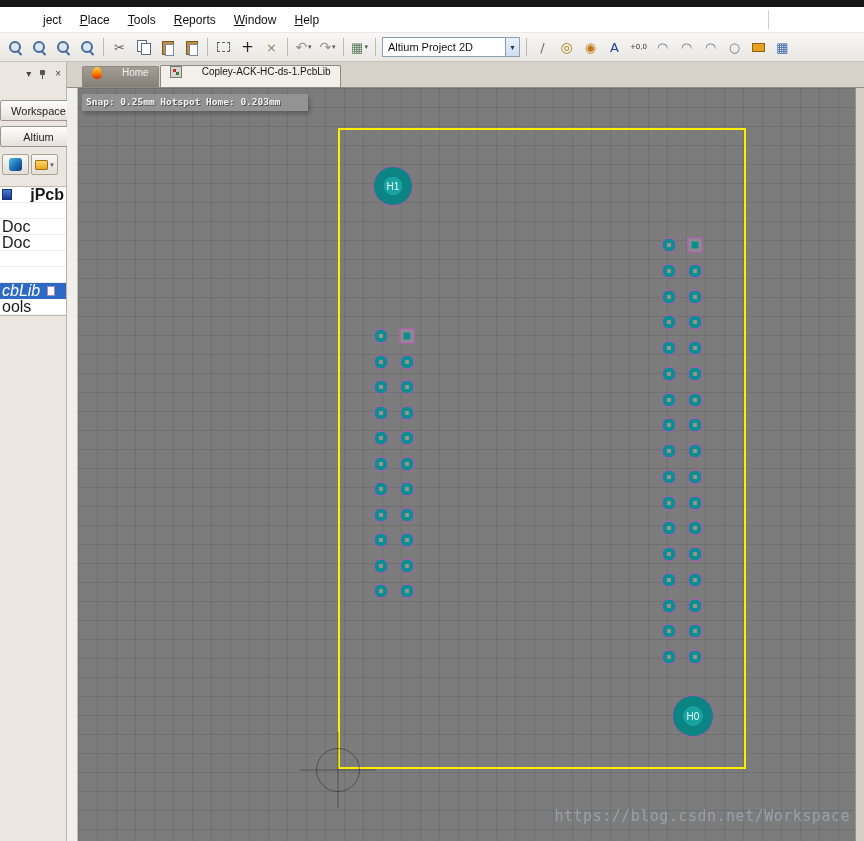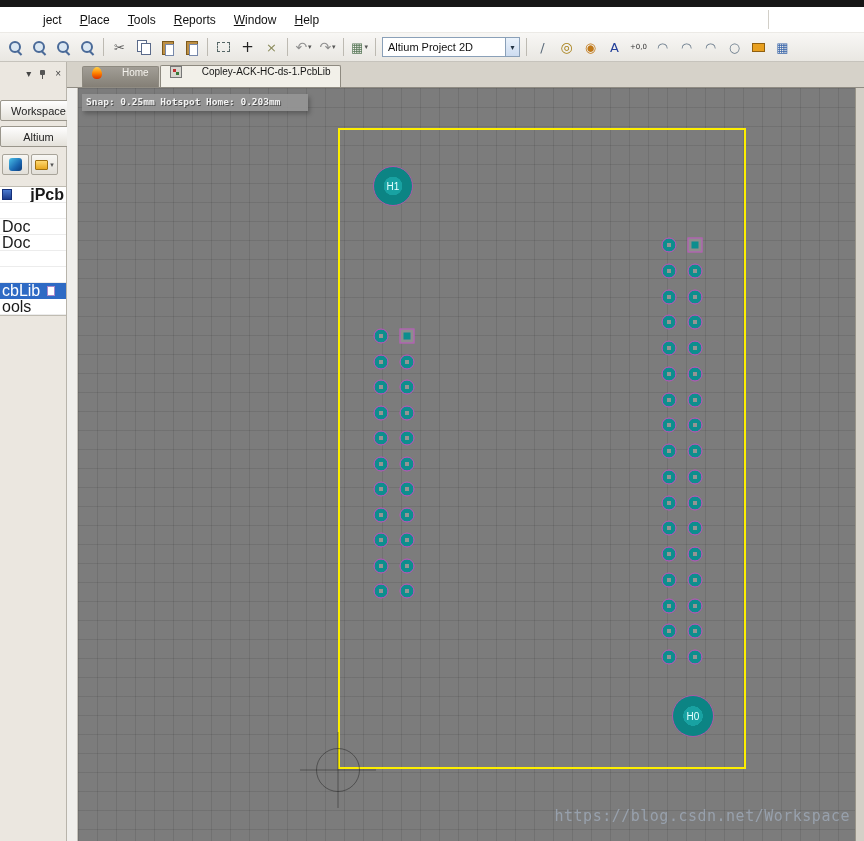--- a/index.html
+++ b/index.html
@@ -47,21 +47,21 @@
   .side-btn{display:block;width:77px;height:21px;margin:5px auto 0;font-size:11px;font-family:inherit;background:linear-gradient(#fefefe,#e4e1da);border:1px solid #9a968c;border-radius:2px;color:#222;}
   .side-btn.first{margin-top:14px;}
   .icon-btn-row{display:flex;gap:2px;margin:7px 0 0 2px;}
   .ibtn{width:27px;height:21px;background:linear-gradient(#f8f7f4,#e2dfd8);border:1px solid #a8a49a;border-radius:2px;display:flex;align-items:center;justify-content:center;gap:1px;}
   .orb{width:13px;height:13px;border-radius:3px;background:linear-gradient(135deg,#49c0e8,#1a66b0 60%,#0a3a78);}
   .folder{width:13px;height:10px;background:linear-gradient(#ffd870,#e8a820);border:1px solid #a07010;border-radius:1px;}
   .tree{margin-top:11px;background:#fff;border-top:1px solid #c0bcb2;border-bottom:1px solid #c0bcb2;}
   .tree-row{height:16px;display:flex;align-items:center;font-size:16px;padding:0 2px;border-bottom:1px solid #ececec;color:#1a1a1a;white-space:nowrap;overflow:hidden;}
   .tree-row.proj .tree-label{margin-left:auto;font-weight:bold;}
   .prj-ic{width:10px;height:11px;background:linear-gradient(#4a7ad0,#1a3a8a);border:1px solid #14307a;flex:none;}
-  .tree-row.sel{background:#2e6ac4;color:#fff;border-bottom-color:#2e6ac4;}
+  .tree-row.sel{background:#2e6ac4;color:#fff;border-bottom-color:#2e6ac4;font-style:italic;}
   .doc-ic{width:8px;height:10px;background:#fff;border:1px solid #aa88cc;margin-left:7px;flex:none;}
 
   .center{flex:1;display:flex;flex-direction:column;min-width:0;}
   .tabbar{height:26px;background:#d6d2c9;border-bottom:1px solid #908c83;display:flex;align-items:flex-end;padding-left:15px;gap:1px;flex:none;}
   .tab{height:21px;display:flex;align-items:flex-start;gap:20px;padding:0 9px;font-size:10px;border:1px solid #8e8a80;border-bottom:none;border-radius:2px 2px 0 0;white-space:nowrap;}
   .tab:not(.active){background:linear-gradient(#a29e96,#847f76);color:#f4f2ec;}
   .tab.active{background:#f2f0e9;color:#151515;height:22px;}
   .flame{width:10px;height:12px;background:linear-gradient(#ffd24a,#ff8400 50%,#d83000);border-radius:50% 50% 46% 46% / 62% 62% 38% 38%;flex:none;}
   .pcbdoc{width:12px;height:12px;background:#d8d6d0;border:1px solid #777;position:relative;flex:none;}
   .pcbdoc::before{content:"";position:absolute;left:2px;top:2px;width:3px;height:3px;background:#c03030;}

